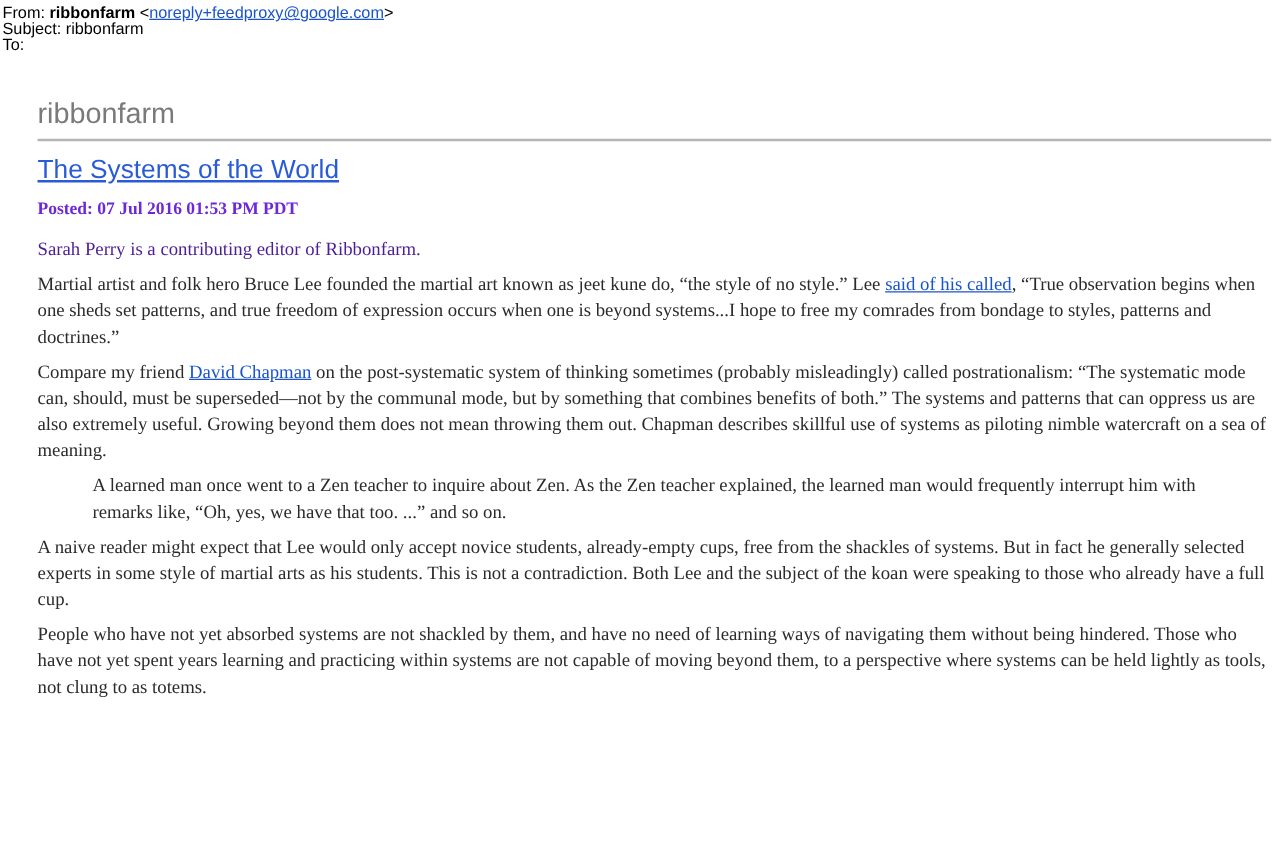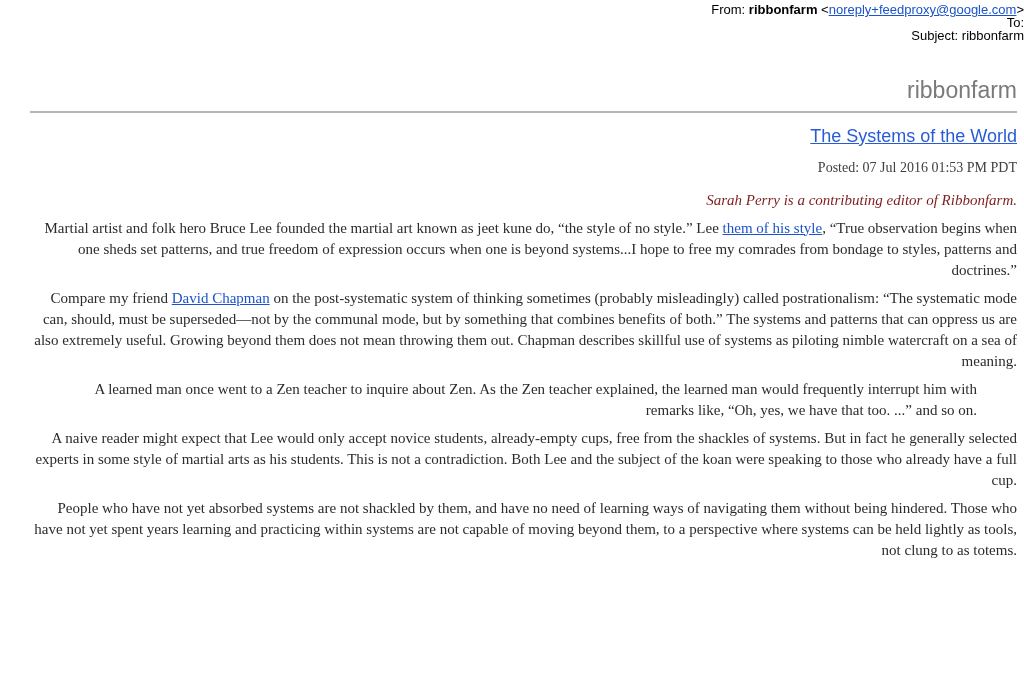--- a/index.html
+++ b/index.html
@@ -1,15 +1,15 @@
 <!DOCTYPE html>
 <html><head>
 <meta charset="utf-8">
 <style>
-  * { box-sizing: border-box; text-align: right; }
+  * { box-sizing: border-box; }
   html, body {
     margin: 0; padding: 0;
     background: #ffffff;
     width: 1024px; height: 680px;
     overflow: hidden;
     font-family: "Liberation Sans", sans-serif;
   }
   a { color: #1a54cc; text-decoration: underline; cursor: pointer; }
 
   
@@ -32,67 +32,67 @@
     color: #7a7a7a;
     margin: 0 0 8px 0;
   }
   .rule {
     border: none;
     border-top: 2px solid #b5b5b5;
     margin: 0;
   }
   .post-title {
     margin: 12px 0 0 0;
-    font-size: 18px;
+    font-size: 21px;
     line-height: 22px;
     font-weight: 400;
   }
   .post-title a { color: #2a5bd7; }
   .posted {
     font-family: "Liberation Serif", serif;
     font-size: 14px;
     line-height: 18px;
-    color: #404040;
+    color: #6d28d9;
     margin: 12px 0 0 0;
+    font-weight: bold;
   }
   .byline {
     font-family: "Liberation Serif", serif;
-    font-style: italic;
     font-size: 15px;
     line-height: 21px;
-    color: #7f1d1d;
+    color: #4c1d95;
     margin: 13px 0 0 0;
   }
   .para {
     font-family: "Liberation Serif", serif;
     font-size: 15px;
     line-height: 21px;
     color: #2b2b2b;
     margin: 7px 0 0 0;
   }
   .para.quote {
     margin-left: 44px;
     margin-right: 40px;
   }
 </style>
 </head>
 <body>
 
 <div class="email-header">
   <div><span>From:</span><span> </span><span class="bold">ribbonfarm</span><span> </span><span>&lt;</span><a>noreply+feedproxy@google.com</a><span>&gt;</span></div>
+  <div><span>Subject:</span><span> </span><span>ribbonfarm</span></div>
   <div><span>To:</span></div>
-  <div><span>Subject:</span><span> </span><span>ribbonfarm</span></div>
 </div>
 
 <div class="newsletter">
   <div class="site-title">ribbonfarm</div>
   <hr class="rule">
   <h2 class="post-title"><a>The Systems of the World</a></h2>
   <div class="posted">Posted: 07 Jul 2016 01:53 PM PDT</div>
   <div class="byline">Sarah Perry is a contributing editor of Ribbonfarm.</div>
   <div>
-      <p class="para"><span>Martial artist and folk hero Bruce Lee founded the martial art known as jeet kune do, “the style of no style.” Lee </span><a>them of his style</a><span>, “True observation begins when one sheds set patterns, and true freedom of expression occurs when one is beyond systems...I hope to free my comrades from bondage to styles, patterns and doctrines.”</span></p>
+      <p class="para"><span>Martial artist and folk hero Bruce Lee founded the martial art known as jeet kune do, “the style of no style.” Lee </span><a>said of his called</a><span>, “True observation begins when one sheds set patterns, and true freedom of expression occurs when one is beyond systems...I hope to free my comrades from bondage to styles, patterns and doctrines.”</span></p>
       <p class="para"><span>Compare my friend </span><a>David Chapman</a><span> on the post-systematic system of thinking sometimes (probably misleadingly) called postrationalism: “The systematic mode can, should, must be superseded—not by the communal mode, but by something that combines benefits of both.” The systems and patterns that can oppress us are also extremely useful. Growing beyond them does not mean throwing them out. Chapman describes skillful use of systems as piloting nimble watercraft on a sea of meaning.</span></p>
       <p class="para quote"><span>A learned man once went to a Zen teacher to inquire about Zen. As the Zen teacher explained, the learned man would frequently interrupt him with remarks like, “Oh, yes, we have that too. ...” and so on.</span></p>
       <p class="para"><span>A naive reader might expect that Lee would only accept novice students, already-empty cups, free from the shackles of systems. But in fact he generally selected experts in some style of martial arts as his students. This is not a contradiction. Both Lee and the subject of the koan were speaking to those who already have a full cup.</span></p>
       <p class="para"><span>People who have not yet absorbed systems are not shackled by them, and have no need of learning ways of navigating them without being hindered. Those who have not yet spent years learning and practicing within systems are not capable of moving beyond them, to a perspective where systems can be held lightly as tools, not clung to as totems.</span></p>
     </div>
 </div>
 
 </body></html>

